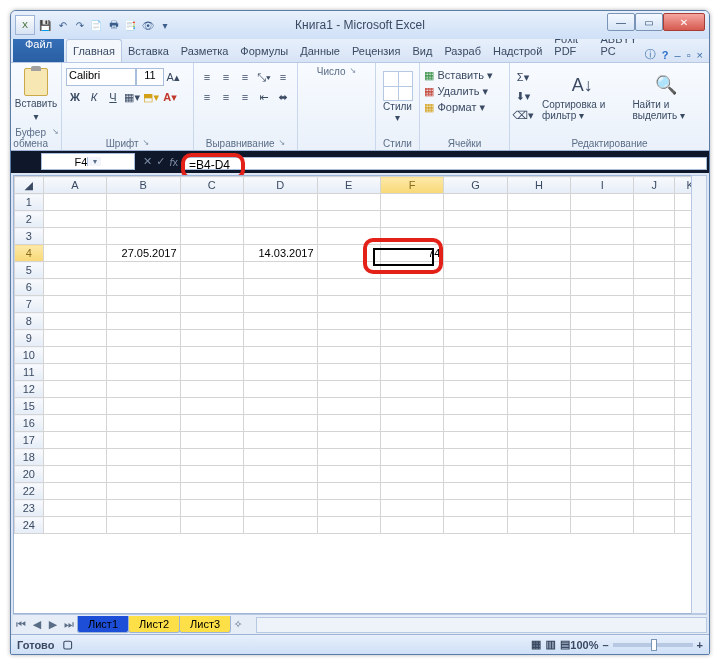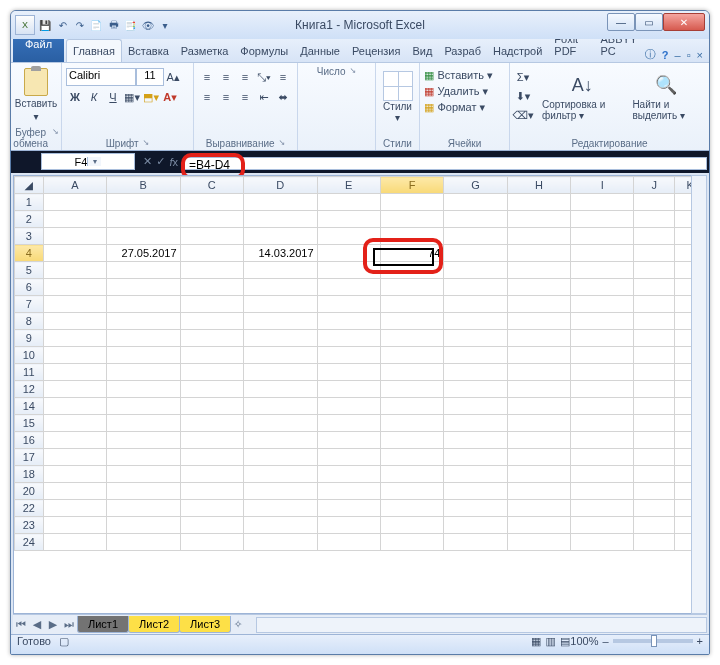--- a/index.html
+++ b/index.html
@@ -110,29 +110,29 @@
     color:#8a6d1f!important;}
   .cell-highlight { position:absolute; border:4px solid #e32119;
     border-radius:10px; pointer-events:none; z-index:5;}
   .selborder { position:absolute; border:2px solid #000; pointer-events:none;
     z-index:4; background:transparent;}
   
   .sheettabs { position:absolute; bottom:20px; left:2px; right:2px;
     height:20px; background:#e6edf7; border-top:1px solid #b6c8e2;
     display:flex; align-items:center; font-size:11px;}
   .navbtn { width:16px; text-align:center; color:#5a6d87;}
-  .stab { padding:2px 10px; background:#737373; border:1px solid #9db4d6;
+  .stab { padding:2px 10px; background:#1d4ed8; border:1px solid #9db4d6;
     border-top:none; border-radius:0 0 3px 3px; margin-right:-1px;}
   .stab.inactive { background:#fde047; }
   .hscroll { flex:1; margin-left:10px; height:16px;
     background:#eef3fa; border:1px solid #b6c8e2;}
   .statusbar { position:absolute; bottom:0; left:0; right:0; height:20px;
     background:linear-gradient(#e7effb,#cfe0f7); border-top:1px solid #9db4d6;
-    display:flex; align-items:flex-start; font-size:11px; color:#3a4a63;
-    padding:0 6px;}
+    display:flex; align-items:center; font-size:11px; color:#3a4a63;
+    padding:0 6px;font-weight:bold;}
   .statusbar .spacer{flex:1;}
   .zoom { display:flex; align-items:center; gap:4px;}
   .zoom-track{width:80px;height:4px;background:#b6c8e2;position:relative;}
   .zoom-thumb{position:absolute;left:38px;top:-4px;width:6px;height:12px;
     background:#fff;border:1px solid #7a94b8;}
   .vscroll{position:absolute; right:2px; top:164px; bottom:40px; width:16px;
     background:#eef3fa;border:1px solid #b6c8e2;}
 </style>
 </head>
 <body>
@@ -518,34 +518,20 @@
             <td></td>
             <td></td>
             <td></td>
             <td></td>
             <td></td>
             <td></td>
             <td></td>
             <td></td>
           </tr>
           <tr>
-            <th class="rowhdr">14</th>
-            <td></td>
-            <td></td>
-            <td></td>
-            <td></td>
-            <td></td>
-            <td></td>
-            <td></td>
-            <td></td>
-            <td></td>
-            <td></td>
-            <td></td>
-          </tr>
-          <tr>
             <th class="rowhdr">15</th>
             <td></td>
             <td></td>
             <td></td>
             <td></td>
             <td></td>
             <td></td>
             <td></td>
             <td></td>
             <td></td>

